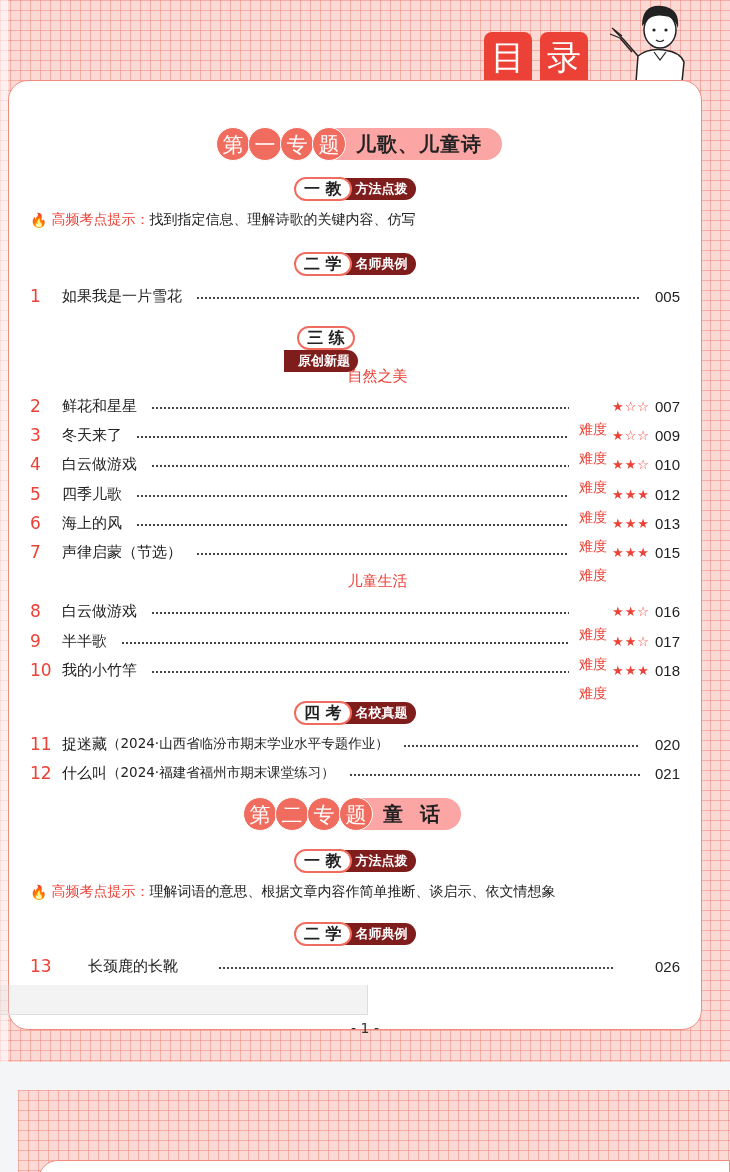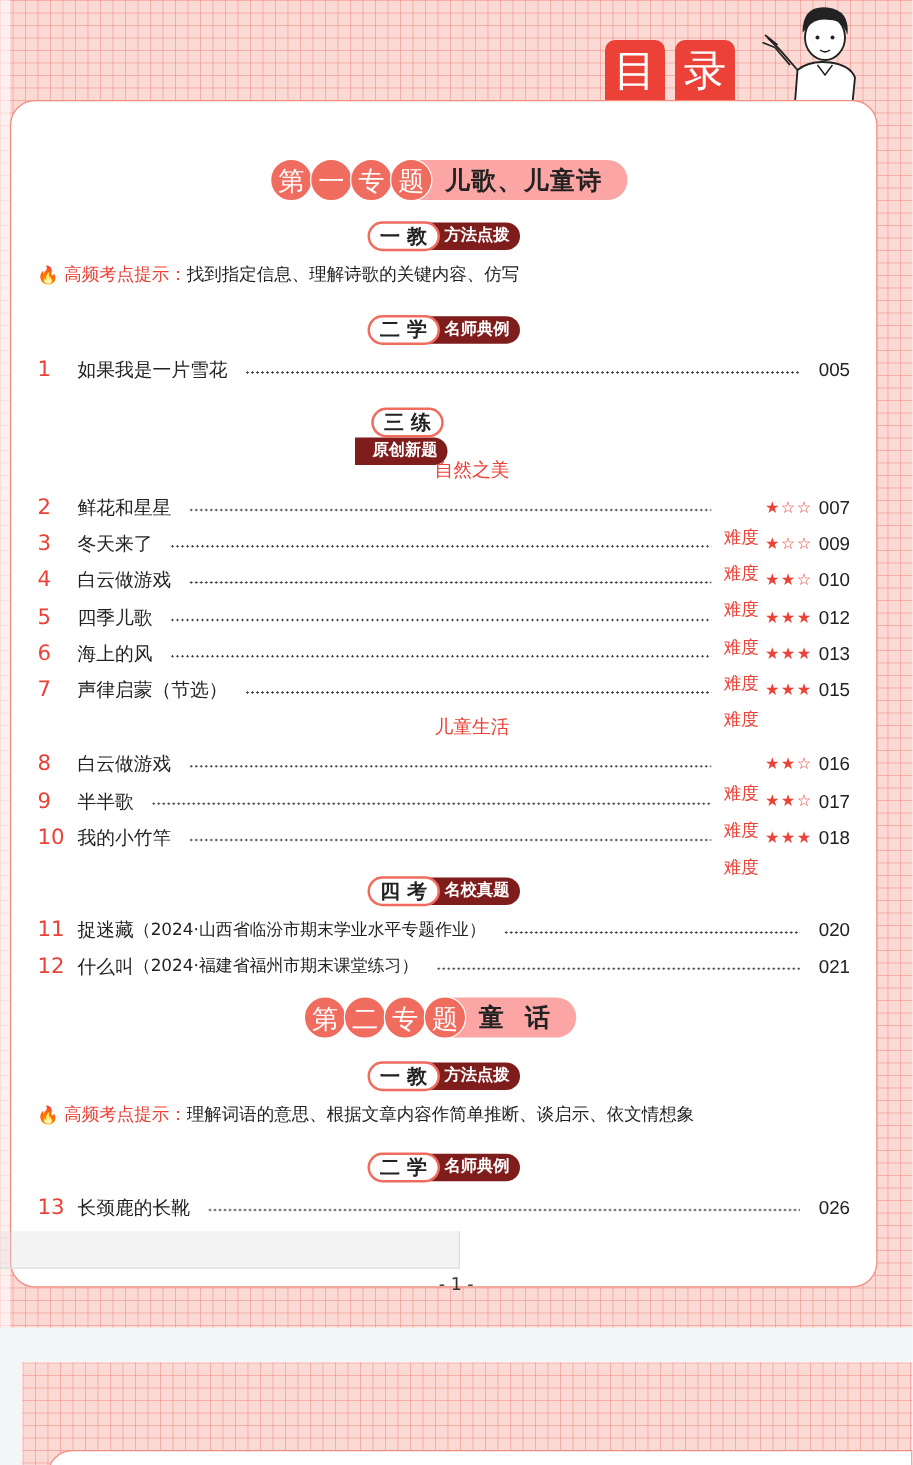--- a/index.html
+++ b/index.html
@@ -288,20 +288,20 @@
   <span class="flame">🔥</span>
   <span class="hint-label">高频考点提示：</span>
   <span>理解词语的意思、根据文章内容作简单推断、谈启示、依文情想象</span>
 </div>
 
 <div class="badge" style="left:294px; top:922px;">
   <div class="badge-left">二 学</div>
   <div class="badge-right">名师典例</div>
 </div>
 
-<div class="row" style="top:956px;">
+<div class="row" style="top:956px;gap:26px;">
   <span class="num">13</span>
   <span class="ttl">长颈鹿的长靴</span>
   <span class="dots"></span>
   <span class="pg">026</span>
 </div>
 
 <div class="page-num">- 1 -</div>
 
 </body></html>

